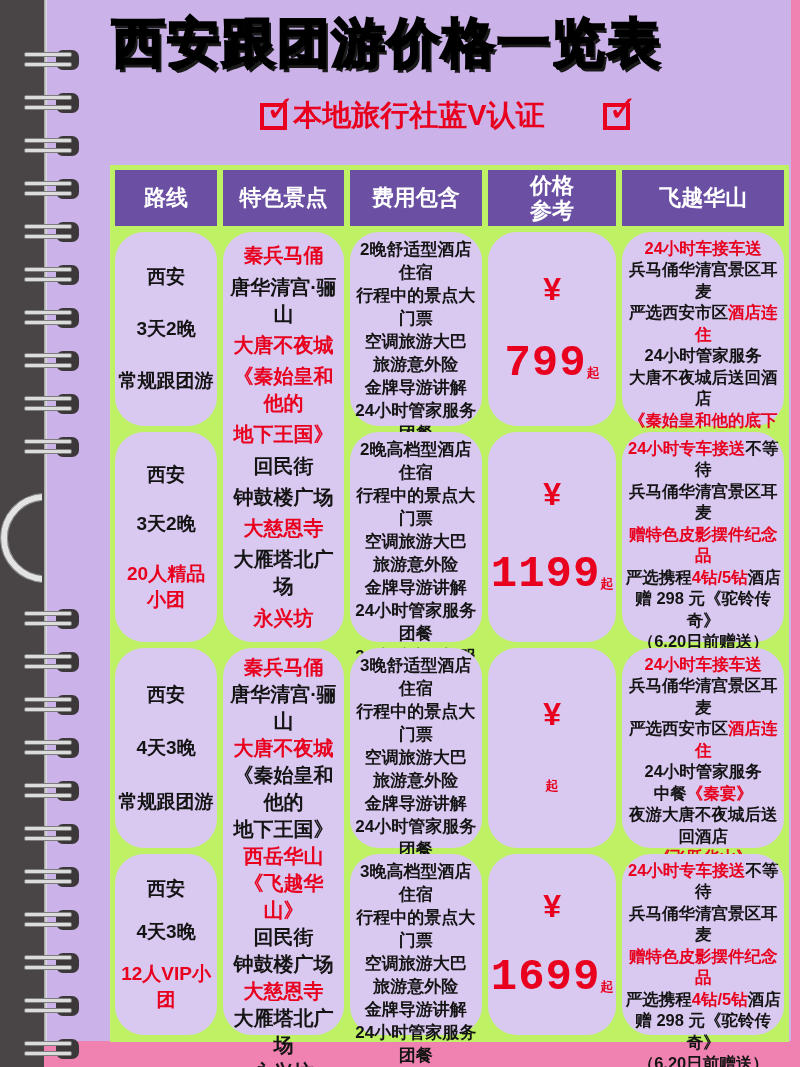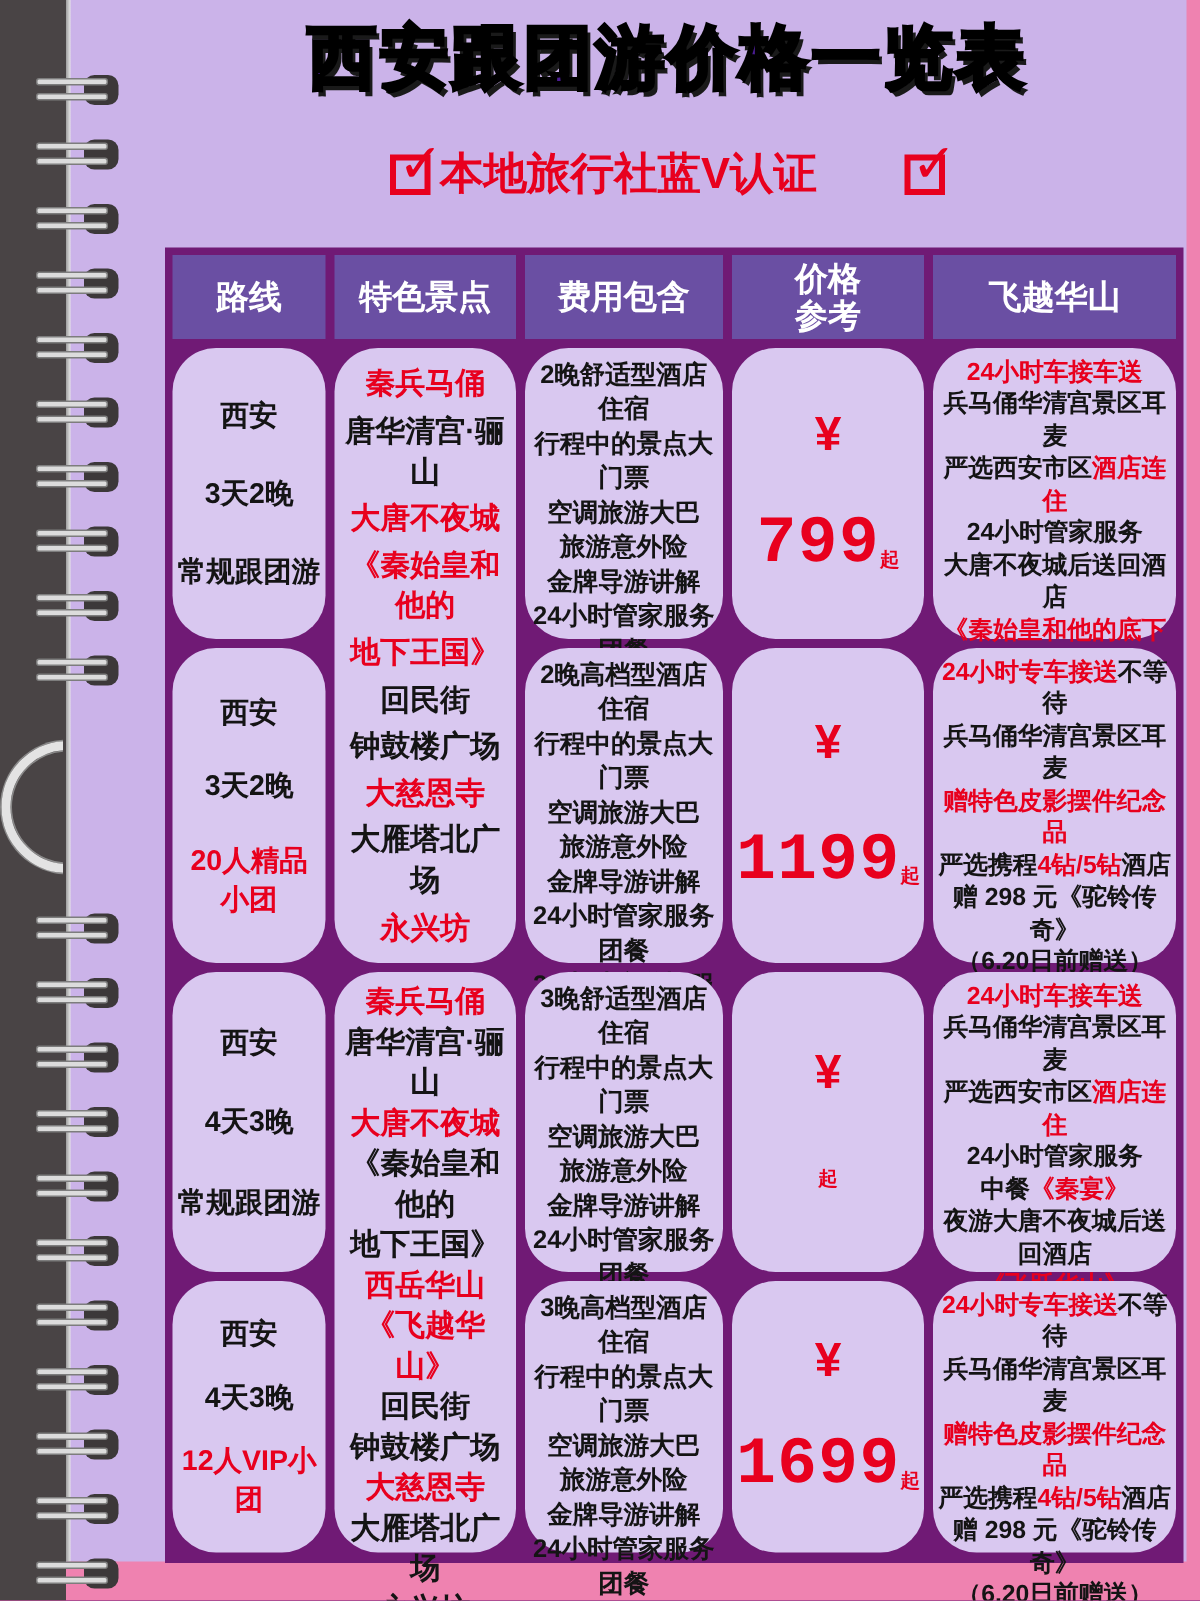--- a/index.html
+++ b/index.html
@@ -15,29 +15,29 @@
   .page-edge{position:absolute;left:44px;top:0;width:3px;height:1041px;z-index:6;
     background:linear-gradient(90deg,#9e9e9e,#e6e6e6);}
   .ring{position:absolute;left:24px;width:56px;height:21px;z-index:7;}
   .ring .hole{position:absolute;left:32px;top:0;width:23px;height:20px;background:#3c3839;border-radius:7px;}
   .ring .bar{position:absolute;left:0;width:48px;height:5px;background:#dcdcdc;border:1px solid #7d7d7d;border-radius:2px;}
   .ring .b1{top:2px;} .ring .b2{top:12px;}
   .arc{position:absolute;left:1px;top:494px;width:88px;height:88px;border-radius:50%;z-index:7;
     border:6px solid #e3e3e3;box-shadow:0 0 0 1px #8a8a8a inset, 0 0 0 1px #8a8a8a;
     clip-path:inset(-6px 47px -6px -6px);}
 
-  .title{position:absolute;left:112px;top:8px;width:666px;text-align:center;z-index:3;
-    font-size:46px;font-weight:900;color:#4c1d95;letter-spacing:2px;
+  .title{position:absolute;left:112px;top:8px;width:666px;z-index:3;
+    font-size:53px;font-weight:900;color:#000000;letter-spacing:2px;
     -webkit-text-stroke:2.4px #000;text-shadow:3px 4px 0 #1a1a1a;}
   .badges{position:absolute;left:112px;top:96px;width:666px;display:flex;justify-content:center;gap:58px;z-index:3;}
   .badge{display:flex;align-items:center;gap:6px;color:var(--red);font-size:29px;font-weight:900;}
   .chk{position:relative;width:27px;height:27px;border:4px solid var(--red);display:inline-block;flex:0 0 auto;}
   .chk .mk{position:absolute;left:1px;top:-16px;font-size:36px;font-weight:900;color:var(--red);line-height:1;}
 
-  .tbl{position:absolute;left:110px;top:165px;width:679px;height:877px;background:#701a75;z-index:3;
+  .tbl{position:absolute;left:110px;top:165px;width:679px;height:877px;background:#bef264;z-index:3;
     padding:5px;display:grid;gap:6px;
     grid-template-columns:110fr 130fr 142fr 87fr 174fr;
     grid-template-rows:56px 194px 210px 200px 181px;}
   .hcell{background:var(--header);color:#fff;display:flex;align-items:center;justify-content:center;
     font-size:22px;font-weight:800;text-align:center;white-space:pre-line;line-height:1.15;}
   .cell{background:var(--cell);color:var(--ink);display:flex;flex-direction:column;
     align-items:center;justify-content:space-evenly;text-align:center;font-weight:800;padding:6px 3px;border-radius:29px;}
   .cell .ln{width:100%;}
   .red{color:var(--red);}
   .route{font-size:19px;}

